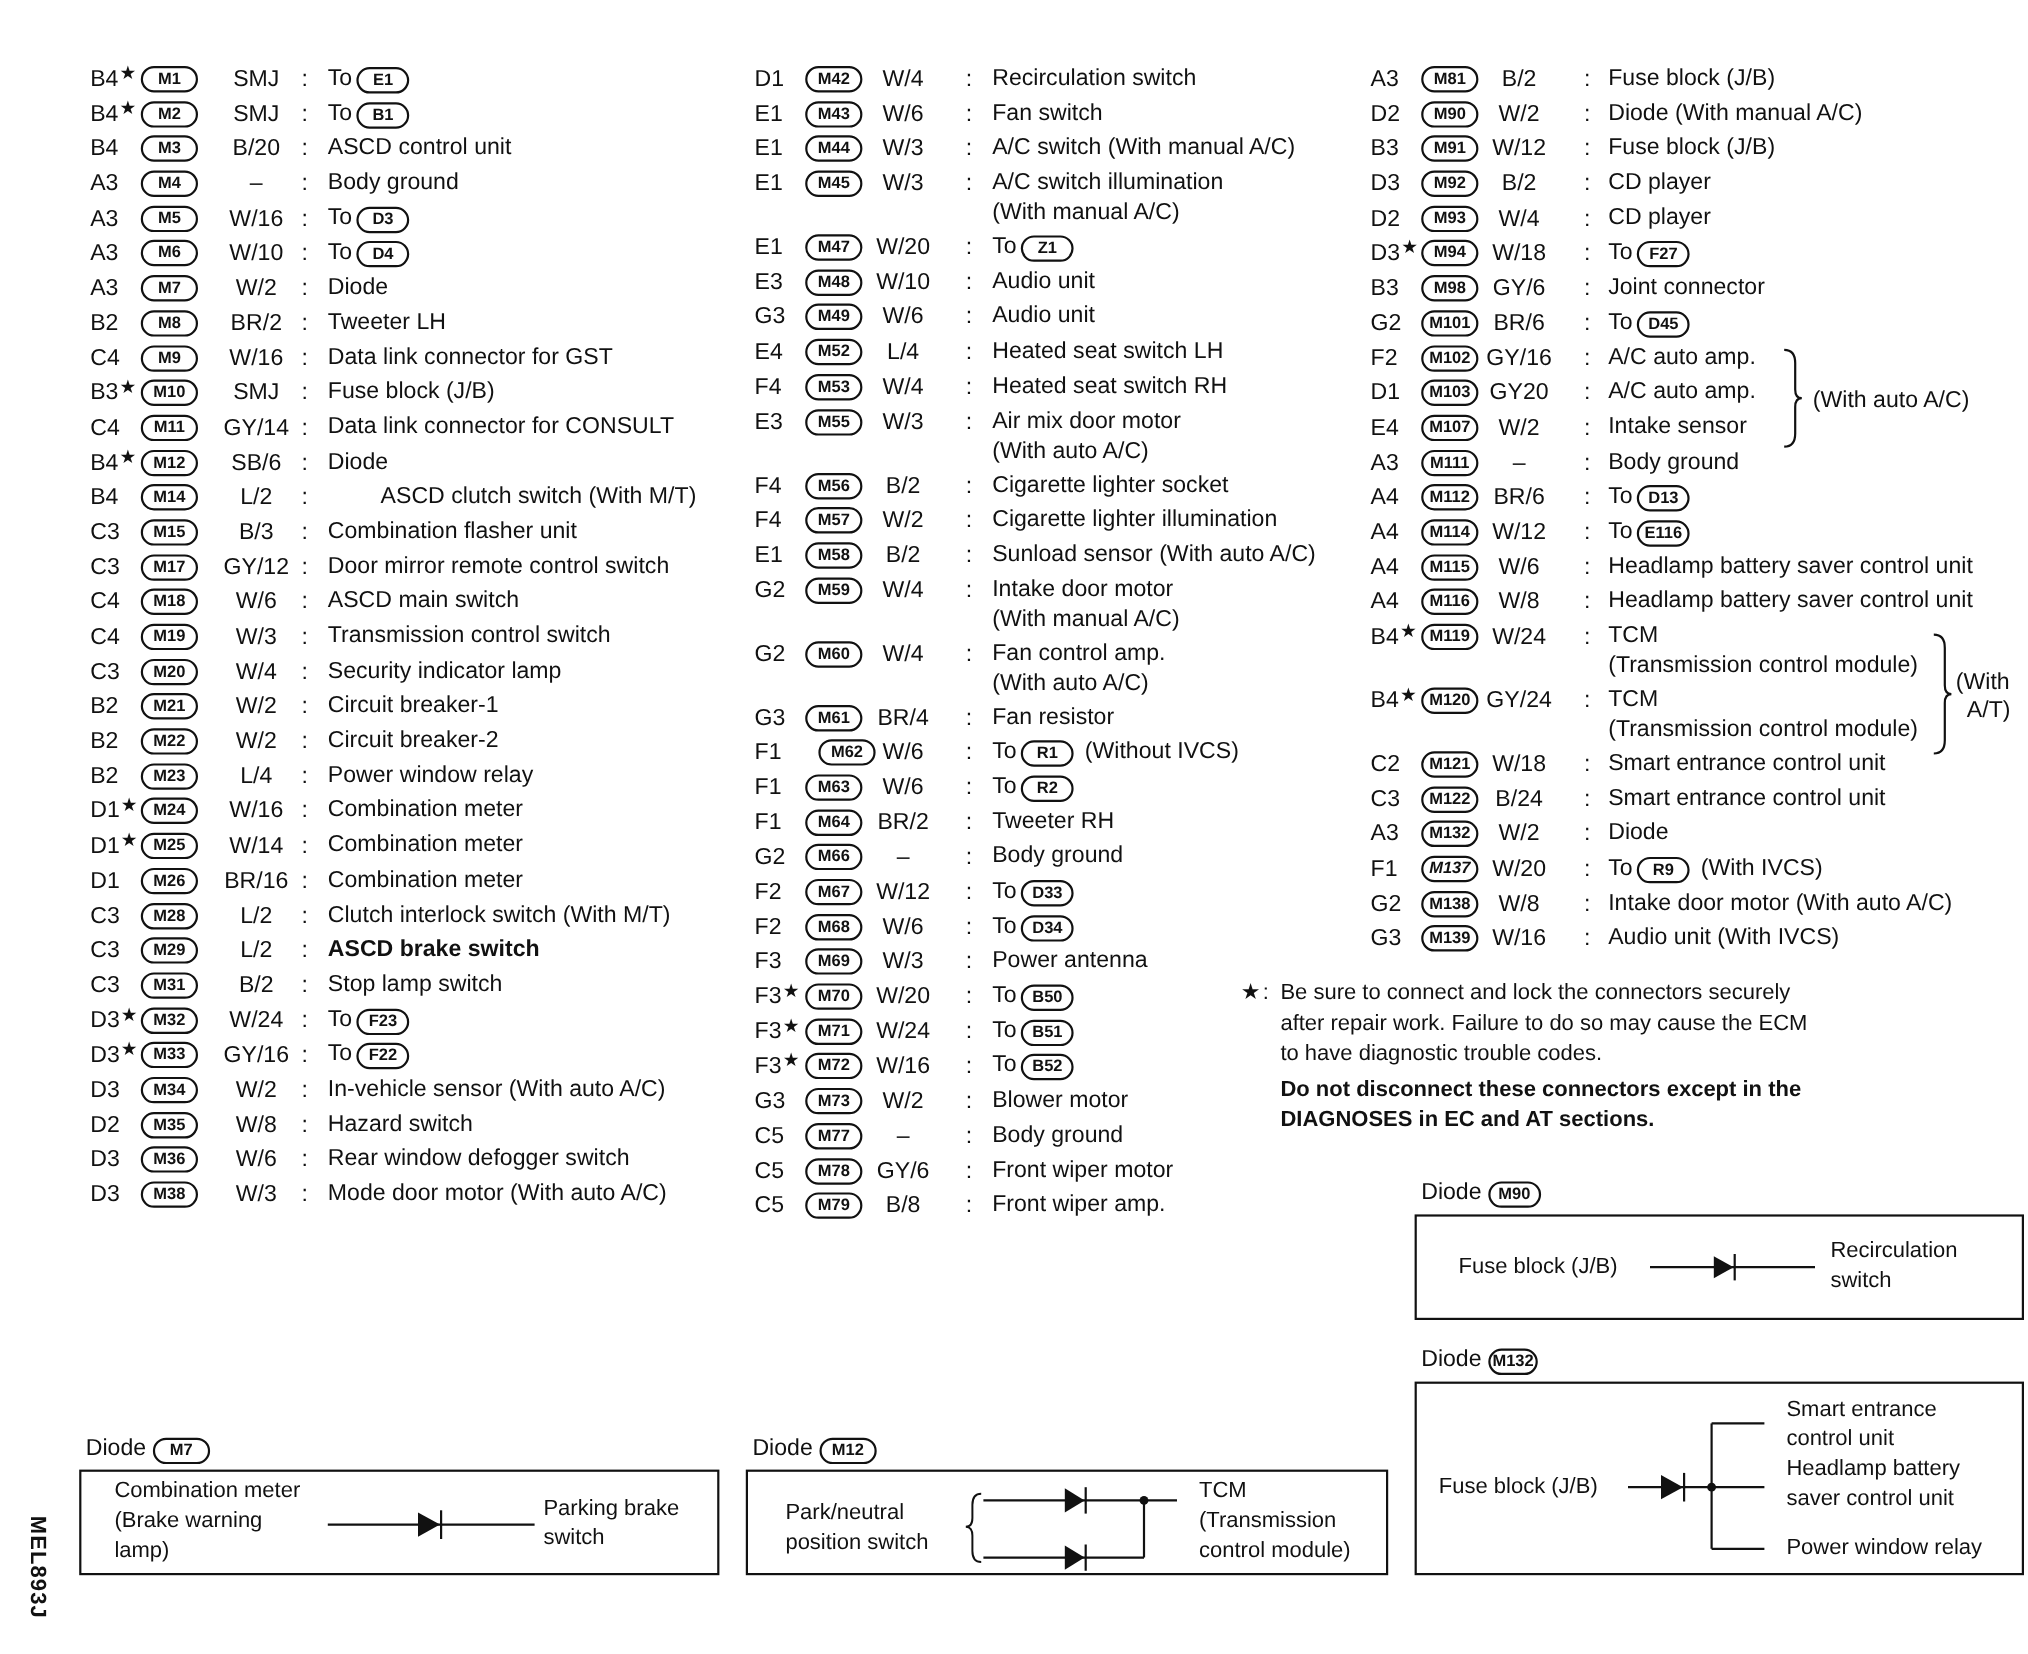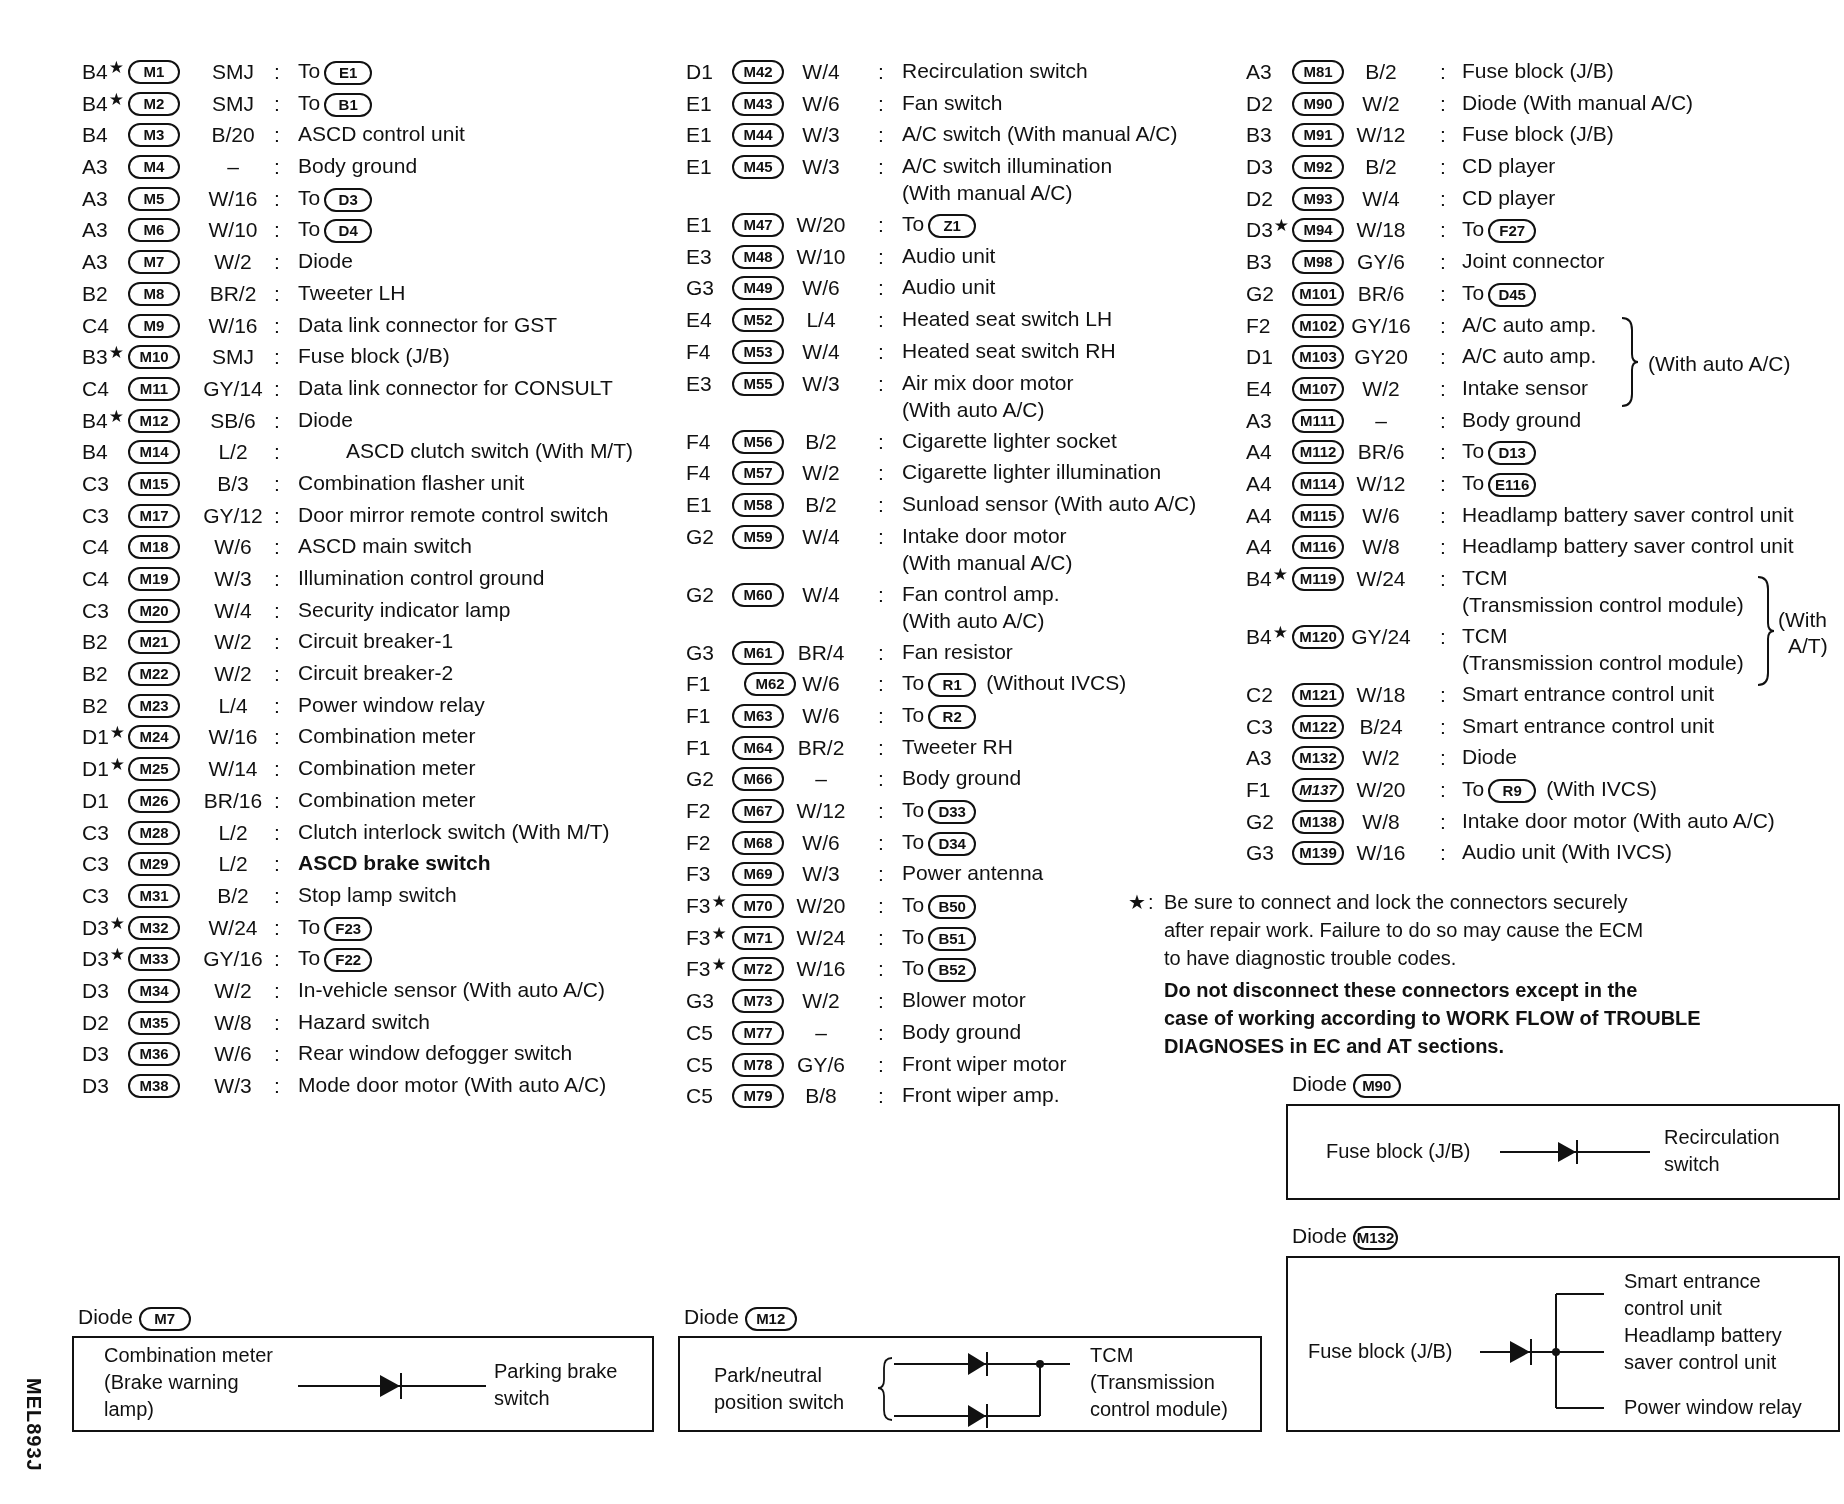--- a/index.html
+++ b/index.html
@@ -142,21 +142,21 @@
       <span class="pill" style="left: 46px;">M18</span>
       <span class="wire" style="left: 116px;">W/6</span>
       <span class="colon" style="left: 192px;">:</span>
       <span class="desc" style="left: 216px; top: -3px;"><span>ASCD main switch</span></span>
     </div>
     <div class="row">
       <span class="loc">C4</span>
       <span class="pill" style="left: 46px;">M19</span>
       <span class="wire" style="left: 116px;">W/3</span>
       <span class="colon" style="left: 192px;">:</span>
-      <span class="desc" style="left: 216px; top: -3px;"><span>Illumination control ground</span></span>
+      <span class="desc" style="left: 216px; top: -3px;"><span>Transmission control switch</span></span>
     </div>
     <div class="row">
       <span class="loc">C3</span>
       <span class="pill" style="left: 46px;">M20</span>
       <span class="wire" style="left: 116px;">W/4</span>
       <span class="colon" style="left: 192px;">:</span>
       <span class="desc" style="left: 216px; top: -3px;"><span>Security indicator lamp</span></span>
     </div>
     <div class="row">
       <span class="loc">B2</span>
@@ -659,21 +659,20 @@
 <span class="brace-note" style="left:1788px; top:634px;">A/T)</span>
 
 <div class="note">
   <div style="position:relative; padding-left:36px;">
     <span style="position:absolute; left:0; top:0;">★</span>
     <span style="position:absolute; left:20px; top:0;">:</span>
     <div>Be sure to connect and lock the connectors securely</div>
     <div>after repair work. Failure to do so may cause the ECM</div>
     <div>to have diagnostic trouble codes.</div>
     <div class="bold" style="margin-top:4px;">Do not disconnect these connectors except in the</div>
-    <div class="bold">case of working according to WORK FLOW of TROUBLE</div>
     <div class="bold">DIAGNOSES in EC and AT sections.</div>
   </div>
 </div>
 
 <div class="diag-title" style="left:1292px; top:1072px;">
   <span>Diode</span>
   <span class="pill" style="min-width:36px;">M90</span>
 </div>
 <div class="diag-box" style="left:1286px; top:1104px; width:554px; height:96px;">
   <span class="diag-text" style="left:38px; top:32px;">Fuse block (J/B)</span>

